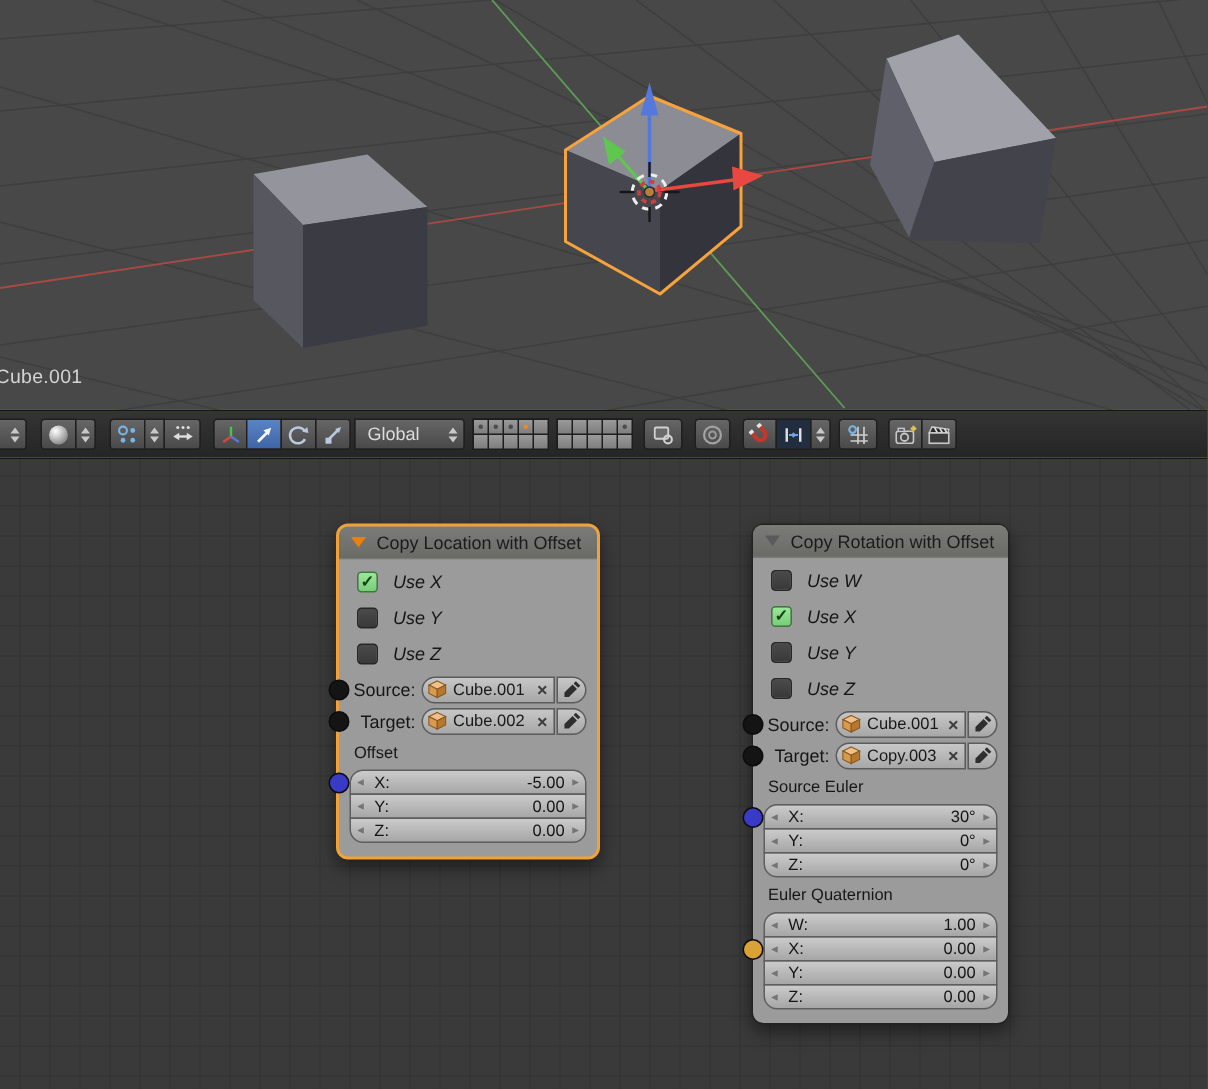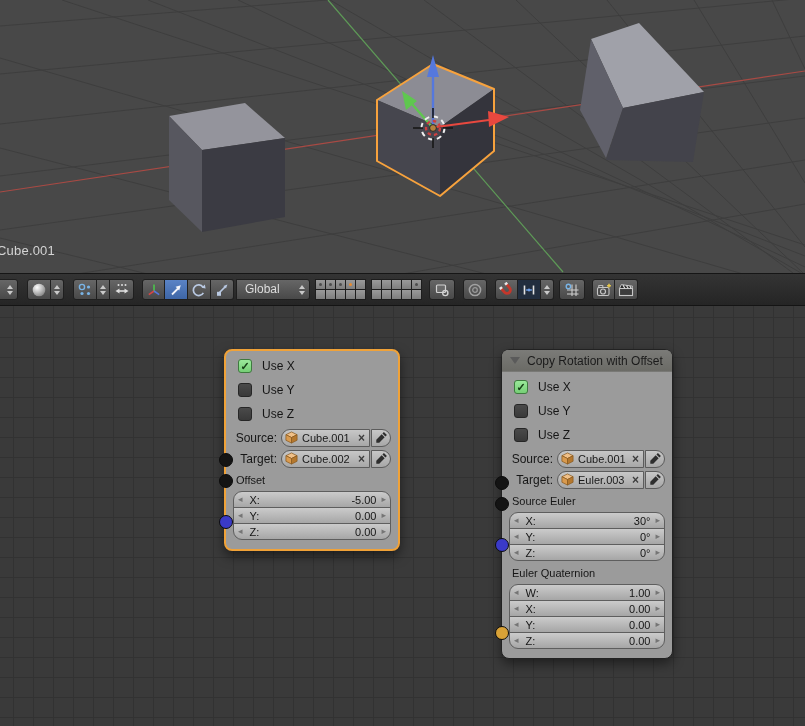--- a/index.html
+++ b/index.html
@@ -50,21 +50,21 @@
        border-top:7px solid #5a5a5a;margin:0 7px 0 8px;}
   .selected .tri{border-top-color:#e8820e;}
   .node-title{font-size:12px;color:#1b1b1b;}
   .node-body{padding:3px 7px 9px 7px;}
   .cb-row{display:flex;align-items:center;height:24px;}
   .cb{width:14px;height:14px;box-sizing:border-box;border-radius:3px;margin-left:5px;
       background:linear-gradient(#4a4a4a,#393939);border:1px solid #262626;
       display:flex;align-items:center;justify-content:center;}
   .cb.checked{background:linear-gradient(#9ae89a,#76cf76);border:1px solid #3e7a3e;
       color:#174017;font-size:11px;font-weight:bold;line-height:1;}
-  .cb-label{font-size:12px;color:#161616;margin-left:10px;}
+  .cb-label{font-size:12px;color:#161616;margin-left:10px;font-style:italic;}
   .obj-row{display:flex;align-items:center;height:19px;margin:2px 0;}
   .obj-lab{font-size:12px;color:#161616;width:44px;text-align:right;margin-right:4px;}
   .obj-field{flex:1;display:flex;align-items:center;height:18px;box-sizing:border-box;padding:0 4px 0 3px;
       background:linear-gradient(#c7c7c7,#a7a7a7);border:1px solid #5c5c5c;border-radius:9px 0 0 9px;}
   .obj-field .cube-ic{width:13px;height:13px;margin-right:4px;flex:none;}
   .obj-name{font-size:11px;color:#191919;flex:1;}
   .obj-x{font-size:12px;font-weight:bold;color:#3d3d3d;margin-left:3px;line-height:1;}
   .obj-drop{width:20px;height:18px;box-sizing:border-box;margin-left:1px;flex:none;
       background:linear-gradient(#c7c7c7,#a7a7a7);border:1px solid #5c5c5c;border-radius:0 9px 9px 0;
       display:flex;align-items:center;justify-content:center;}
@@ -316,20 +316,24 @@
           <rect x="1.5" y="6.5" width="13" height="7" fill="#3c3c3c" stroke="#c6c6c6" stroke-width="1.1"></rect>
           <path d="M1.5 6.5 L3.3 2.6 L14.5 4.2 L14 6.5 Z" fill="#2a2a2a" stroke="#c6c6c6" stroke-width="1"></path>
           <path d="M5 3.1 L6.8 6.2 M8.5 3.6 L10.2 6.3 M11.8 4 L13.2 6.4" stroke="#e0e0e0" stroke-width="1.1"></path>
           </svg>
       </div>
     </div>
   </div>
 
   <div class="node-editor" id="node-editor">
       <div class="node selected" style="left: 224px; top: 43px; width: 176px;">
+        <div class="node-header">
+          <span class="tri"></span>
+          <span class="node-title">Copy Location with Offset</span>
+        </div>
         <div class="node-body">
           <div class="cb-row">
             <span class="cb checked">✓</span>
             <span class="cb-label">Use X</span>
           </div>
           <div class="cb-row">
             <span class="cb"></span>
             <span class="cb-label">Use Y</span>
           </div>
           <div class="cb-row">
@@ -396,20 +400,24 @@
         <div class="socket" style="background: rgb(20, 20, 20); top: 122.5px;"></div>
         <div class="socket" style="background: rgb(58, 58, 200); top: 163.5px;"></div>
       </div>
       <div class="node" style="left: 501px; top: 43px; width: 172px;">
         <div class="node-header">
           <span class="tri"></span>
           <span class="node-title">Copy Rotation with Offset</span>
         </div>
         <div class="node-body">
           <div class="cb-row">
+            <span class="cb"></span>
+            <span class="cb-label">Use W</span>
+          </div>
+          <div class="cb-row">
             <span class="cb checked">✓</span>
             <span class="cb-label">Use X</span>
           </div>
           <div class="cb-row">
             <span class="cb"></span>
             <span class="cb-label">Use Y</span>
           </div>
           <div class="cb-row">
             <span class="cb"></span>
             <span class="cb-label">Use Z</span>
@@ -432,21 +440,21 @@
             </div>
           </div>
           <div class="obj-row">
             <span class="obj-lab">Target:</span>
             <div class="obj-field">
               <svg class="cube-ic" viewBox="0 0 14 14">
                 <polygon points="7,1 13,4 7,7 1,4" fill="#f0c088" stroke="#8a5a20" stroke-width="0.8"></polygon>
                 <polygon points="1,4 7,7 7,13 1,10" fill="#d99a4e" stroke="#8a5a20" stroke-width="0.8"></polygon>
                 <polygon points="13,4 7,7 7,13 13,10" fill="#b5782e" stroke="#8a5a20" stroke-width="0.8"></polygon>
               </svg>
-              <span class="obj-name">Euler.003</span>
+              <span class="obj-name">Copy.003</span>
               <span class="obj-x">×</span>
             </div>
             <div class="obj-drop">
               <svg width="13" height="13" viewBox="0 0 14 14">
                 <path d="M9.6 1.2 L12.8 4.4 L11.2 6 L8 2.8 Z M7.2 3.6 L10.4 6.8 L4.6 12.6 L1.4 12.6 L1.4 9.4 Z" fill="#2e2e2e"></path>
               </svg>
             </div>
           </div>
           <div class="grp-label">Source Euler</div>
           <div class="grp-fields">

